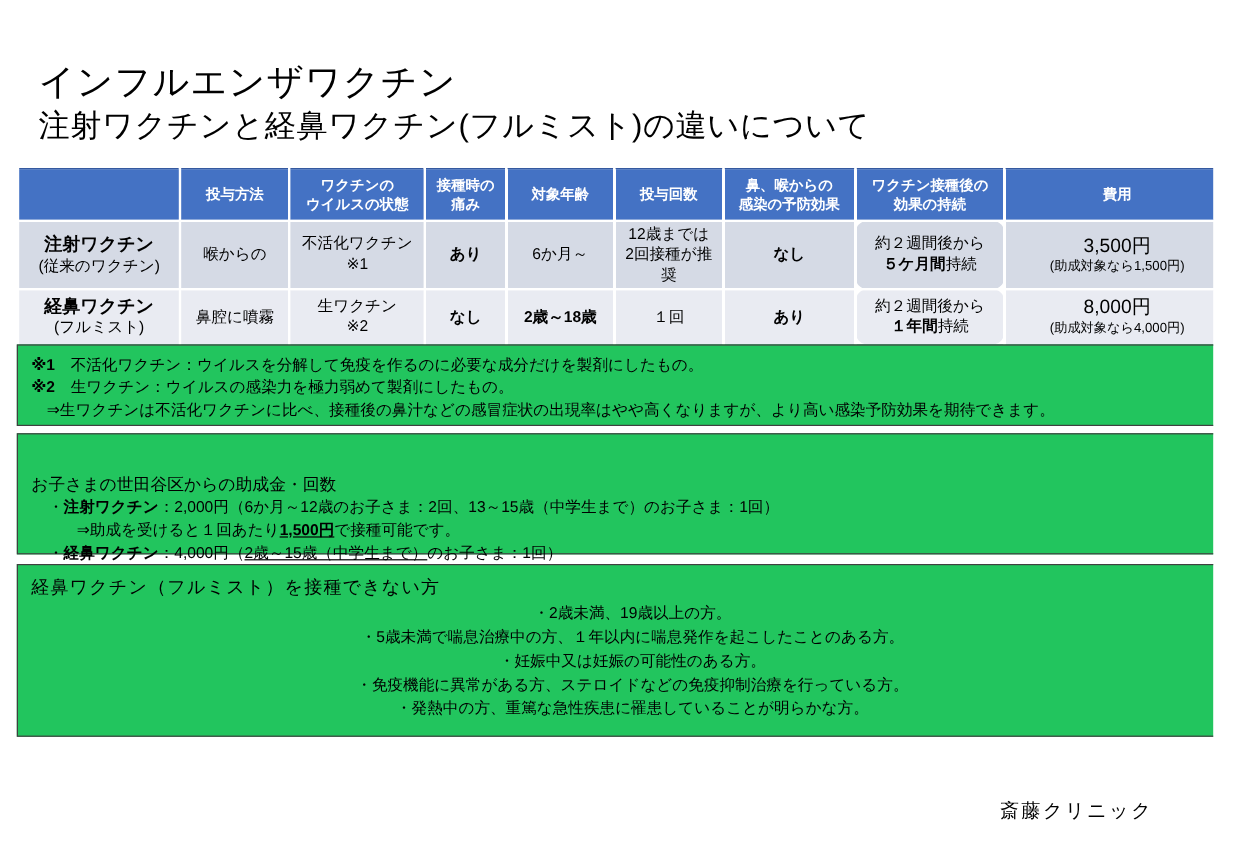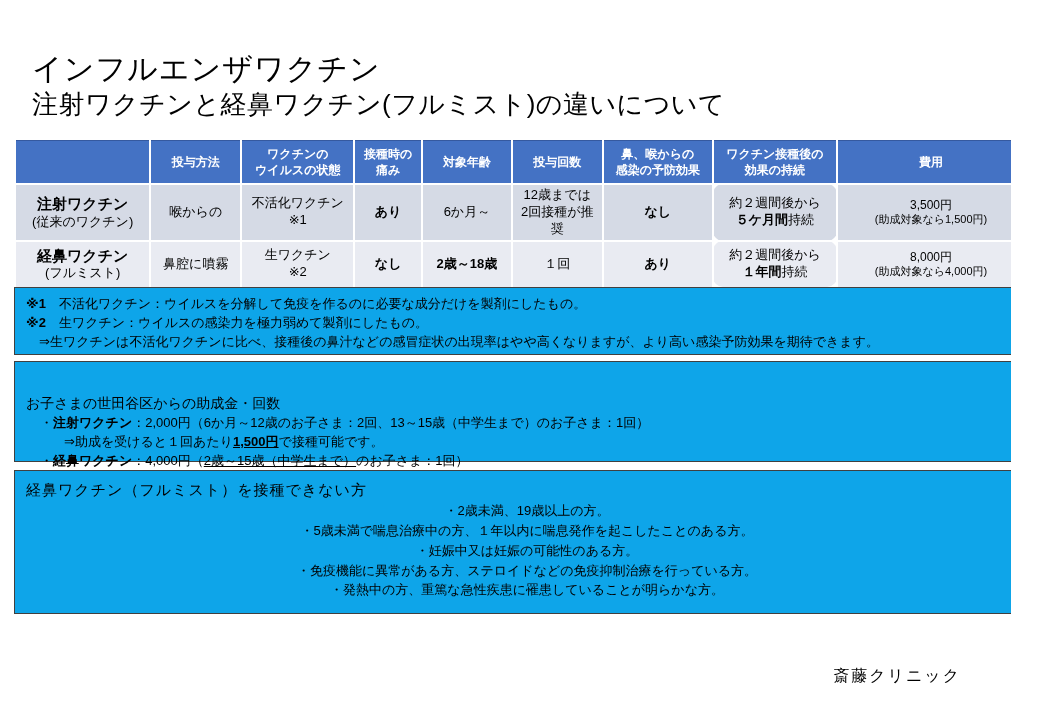--- a/index.html
+++ b/index.html
@@ -32,26 +32,26 @@
   .vaccine-table tbody tr.row-even td{border-bottom:1px solid #93A5C5;}
   .pre{white-space:pre-line;}
   .bold{font-weight:bold;}
   .name{font-weight:bold;font-size:15px;line-height:1.25;}
   .name-sub{font-size:13px;line-height:1.25;}
   .small{font-size:12px;}
   .xsmall{font-size:11px;line-height:1.35;}
   .dose-one{font-size:14px;}
   .duration{font-size:12px;line-height:1.4;border-radius:10px;}
   .duration .bold{font-size:13px;}
-  .price-main{font-size:12px;line-height:1.2;}
+  .price-main{font-size:16px;line-height:1.2;}
   .price-sub{font-size:11px;line-height:1.3;}
 
   
   .note-box{
-    position:absolute;left:14px;width:1012px;background:#0ea5e9;
+    position:absolute;left:14px;width:1012px;background:#22c55e;
     border:1px solid #404040;box-sizing:border-box;padding:7px 11px;
   }
   #box-notes{top:287px;height:68px;font-size:13px;line-height:1.45;}
   .note-label{font-weight:bold;}
   #box-subsidy{top:361px;height:101px;font-size:13px;}
   .subsidy-title{font-size:14px;line-height:1.5;margin-top:24px;}
   .sub-line{padding-left:14px;line-height:1.45;}
   .sub-arrow{padding-left:38px;line-height:1.45;}
   .bu{font-weight:bold;text-decoration:underline;}
   .u{text-decoration:underline;}

